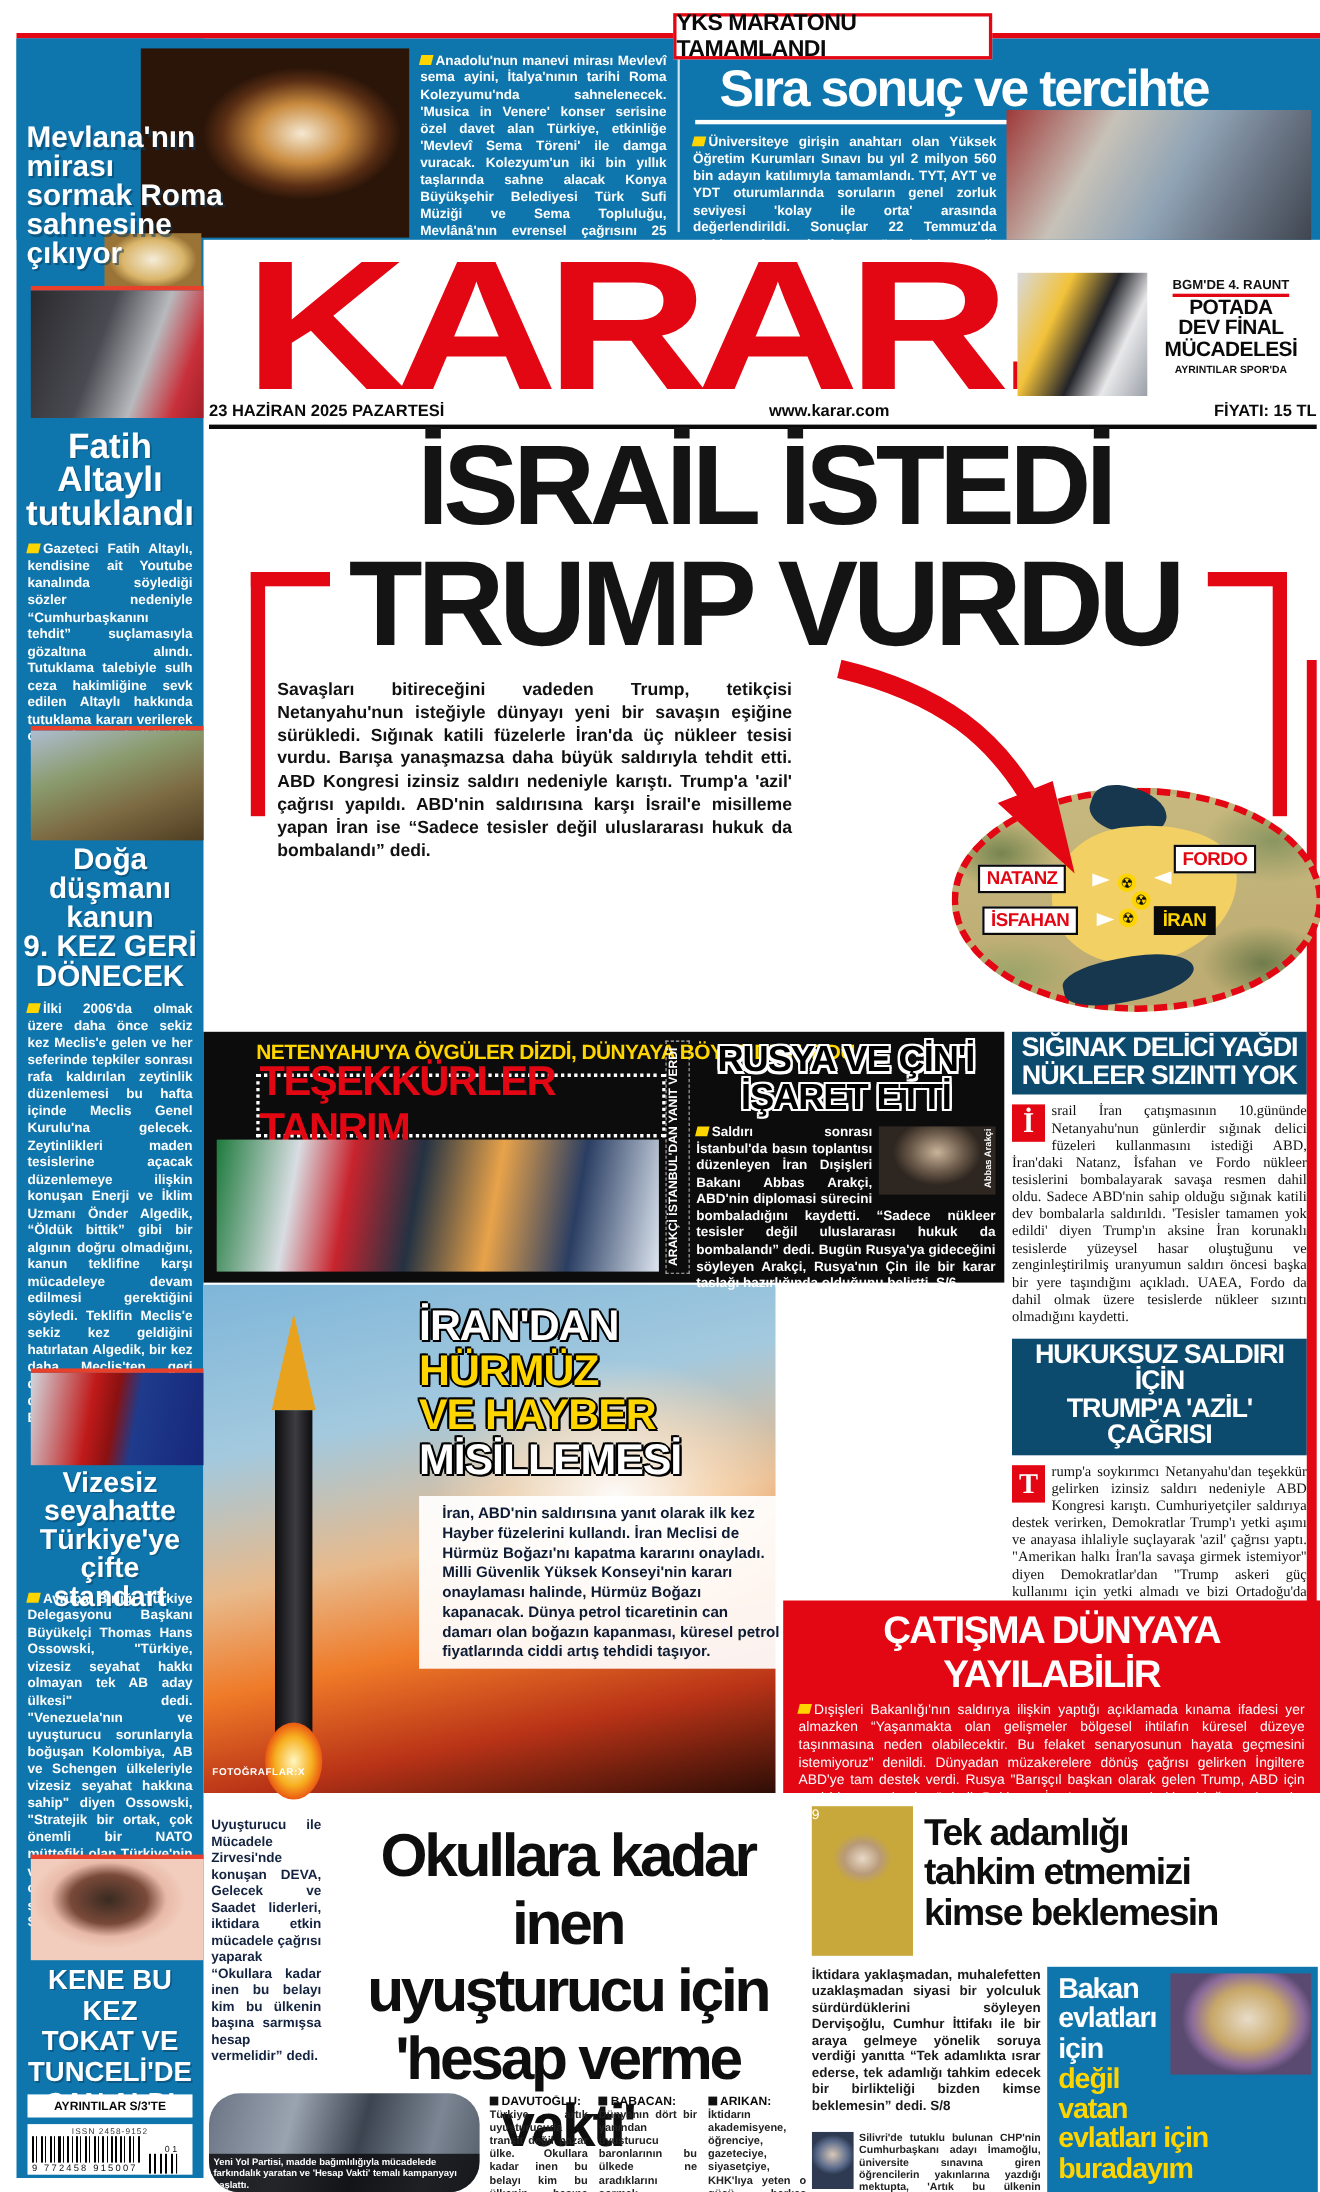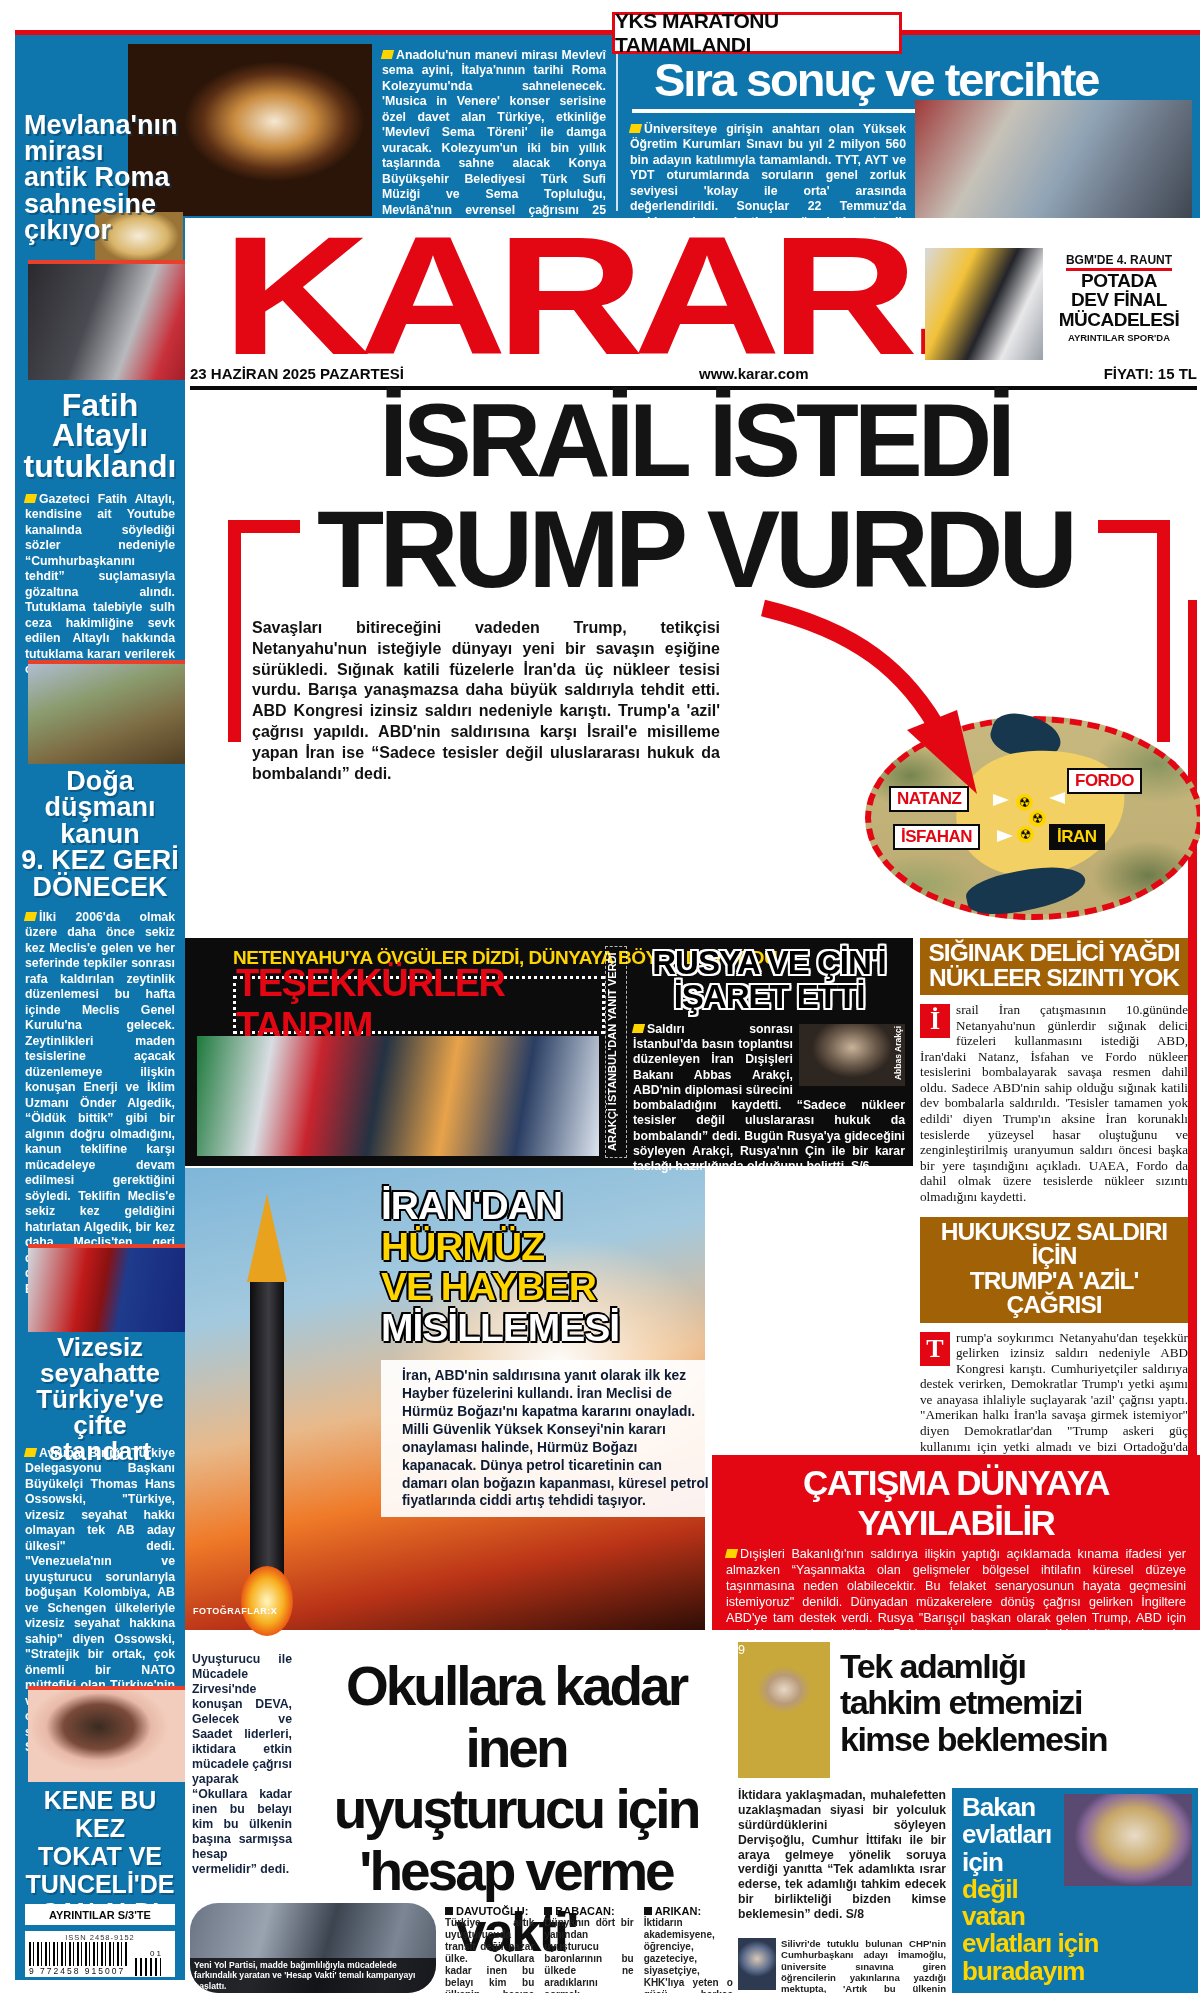--- a/index.html
+++ b/index.html
@@ -98,21 +98,21 @@
     text-shadow:-2px 0 #fff,2px 0 #fff,0 -2px #fff,0 2px #fff,-2px -2px #fff,2px 2px #fff,-2px 2px #fff,2px -2px #fff;}
   #rusyaHead{position:absolute;left:448px;top:8px;width:272px;}
   #rusyaBody{position:absolute;left:448px;top:84px;width:272px;color:#fff;font-weight:bold;
     font-size:12.3px;line-height:1.24;text-align:justify;}
   #arakciPh{float:right;width:106px;height:62px;margin:2px 0 2px 6px;position:relative;}
   #arakciCap{position:absolute;right:1px;top:2px;color:#fff;font-size:8.5px;font-weight:bold;
     writing-mode:vertical-rl;transform:rotate(180deg);}
 
   
   #rightCol{left:920px;top:938px;width:268px;}
-  .head-box{background:#a16207;color:#fff;text-align:center;padding:3px 2px 5px;}
+  .head-box{background:#0c4a6e;color:#fff;text-align:center;padding:3px 2px 5px;}
   .head-box div{font-weight:bold;font-size:24.5px;line-height:1.0;letter-spacing:-1px;}
   .serif-body{font-family:"Liberation Serif",serif;font-size:13.2px;line-height:1.18;color:#111;
     text-align:justify;margin:7px 0 12px;}
   .dropcap{float:left;width:30px;height:34px;background:#e30613;color:#fff;font-weight:bold;
     font-size:26px;text-align:center;line-height:34px;margin:2px 6px 0 0;font-family:"Liberation Serif",serif;}
   .more-tag{font-family:"Liberation Sans",sans-serif;font-weight:bold;font-size:11.5px;}
   #redRuleRight{left:1188px;top:600px;width:9px;height:860px;background:#e30613;z-index:2;}
 
   
   #missileBlock{left:185px;top:1168px;width:520px;height:462px;
@@ -192,21 +192,21 @@
 
   <div class="abs" id="yksKickerBox">
     <span>YKS MARATONU TAMAMLANDI</span>
   </div>
 
   <div class="ph ph-dervish" style="left:128px;top:44px;width:244px;height:172px;"></div>
   <div class="ph ph-rice" style="left:95px;top:212px;width:88px;height:48px;"></div>
   <div class="abs wh-head" id="mevlanaHead">
     <div>Mevlana'nın</div>
     <div>mirası</div>
-    <div>antik Roma</div>
+    <div>sormak Roma</div>
     <div>sahnesine</div>
     <div>çıkıyor</div>
   </div>
   <div class="abs blue-body" id="mevlanaBody"><span class="bullet"></span><span>Anadolu'nun manevi mirası Mevlevî sema ayini, İtalya'nının tarihi Roma Kolezyumu'nda sahnelenecek. 'Musica in Venere' konser serisine özel davet alan Türkiye, etkinliğe 'Mevlevî Sema Töreni' ile damga vuracak. Kolezyum'un iki bin yıllık taşlarında sahne alacak Konya Büyükşehir Belediyesi Türk Sufi Müziği ve Sema Topluluğu, Mevlânâ'nın evrensel çağrısını 25 Haziran'da dünyaya duyuracak. SALİHA SULTAN S/2</span></div>
   <div class="abs vdiv" id="stripDivider"></div>
 
   <div class="abs" id="yksHead">Sıra sonuç ve tercihte</div>
   <div class="abs" id="yksUnderline"></div>
   <div class="abs blue-body" id="yksBody"><span class="bullet"></span><span>Üniversiteye girişin anahtarı olan Yüksek Öğretim Kurumları Sınavı bu yıl 2 milyon 560 bin adayın katılımıyla tamamlandı. TYT, AYT ve YDT oturumlarında soruların genel zorluk seviyesi 'kolay ile orta' arasında değerlendirildi. Sonuçlar 22 Temmuz'da açıklanacak, yerleştirme süreci ise tercih döneminin ardından Ağustos ayı içinde netleşecek. S/3</span></div>
   <div class="ph ph-exam" style="left:915px;top:100px;width:277px;height:118px;"></div>

